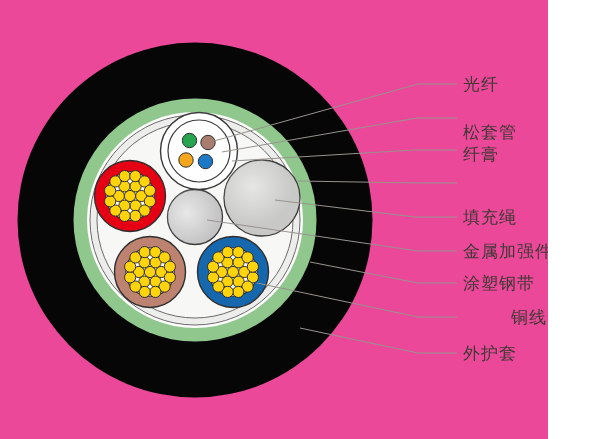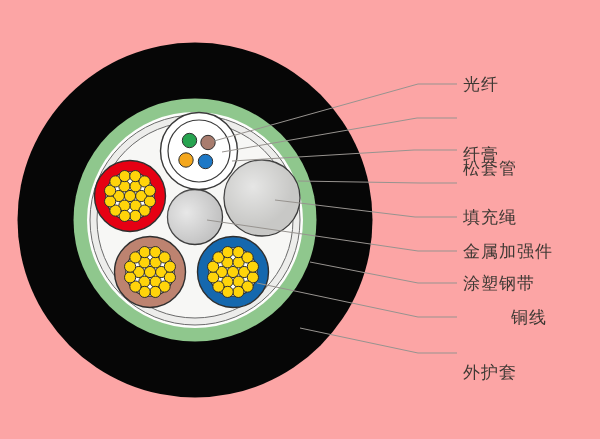--- a/index.html
+++ b/index.html
@@ -1,19 +1,19 @@
 <!DOCTYPE html>
 <html><head>
 <meta charset="utf-8">
 <style>
   html,body{margin:0;padding:0;background:#ffffff;}
   .stage{
     position:relative;
-    width:600px;height:439px;
-    background:#fca5a5;
+    width:548px;height:439px;
+    background:#ec4899;
     font-family:"DejaVu Sans","Liberation Sans",sans-serif;
     overflow:hidden;
   }
   .stage svg{position:absolute;left:0;top:0;}
   .label{
     position:absolute;
     left:463px;
     transform:translateY(-50%);
     font-size:17px;
     letter-spacing:1px;
@@ -148,19 +148,19 @@
       <path d="M275,200 L415,217 L457,217"></path>
       <path d="M207,220 L418,251 L457,251"></path>
       <path d="M310,262 L418,283 L457,283"></path>
       <path d="M257,283 L418,317 L457,317"></path>
       <path d="M300,328 L418,353 L457,353"></path>
     </g>
   </svg>
 
   <div class="label" style="top: 84px; color: rgb(62, 57, 52);">光纤</div>
   <div class="label" style="top: 118px; color: rgb(62, 57, 52); margin-top: 36px;">纤膏</div>
-  <div class="label" style="top: 168px; color: rgb(62, 57, 52);">松套管</div>
+  <div class="label" style="top: 132px; color: rgb(62, 57, 52);">松套管</div>
   <div class="label" style="top: 217px; color: rgb(62, 57, 52); text-align: center;">填充绳</div>
   <div class="label" style="top: 251px; color: rgb(62, 57, 52);">金属加强件</div>
   <div class="label" style="top: 283px; color: rgb(62, 57, 52);">涂塑钢带</div>
   <div class="label" style="top: 317px; color: rgb(62, 57, 52); margin-left: 48px;">铜线</div>
-  <div class="label" style="top: 372px; color: rgb(62, 57, 52);">外护套</div>
+  <div class="label" style="top: 353px; color: rgb(62, 57, 52);">外护套</div>
 </div>
 
 </body></html>

